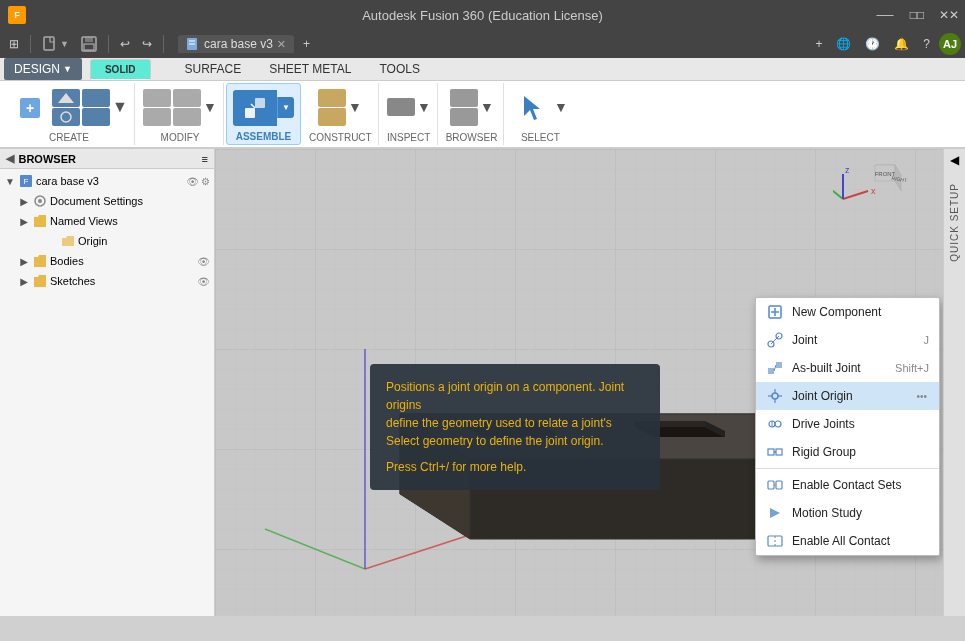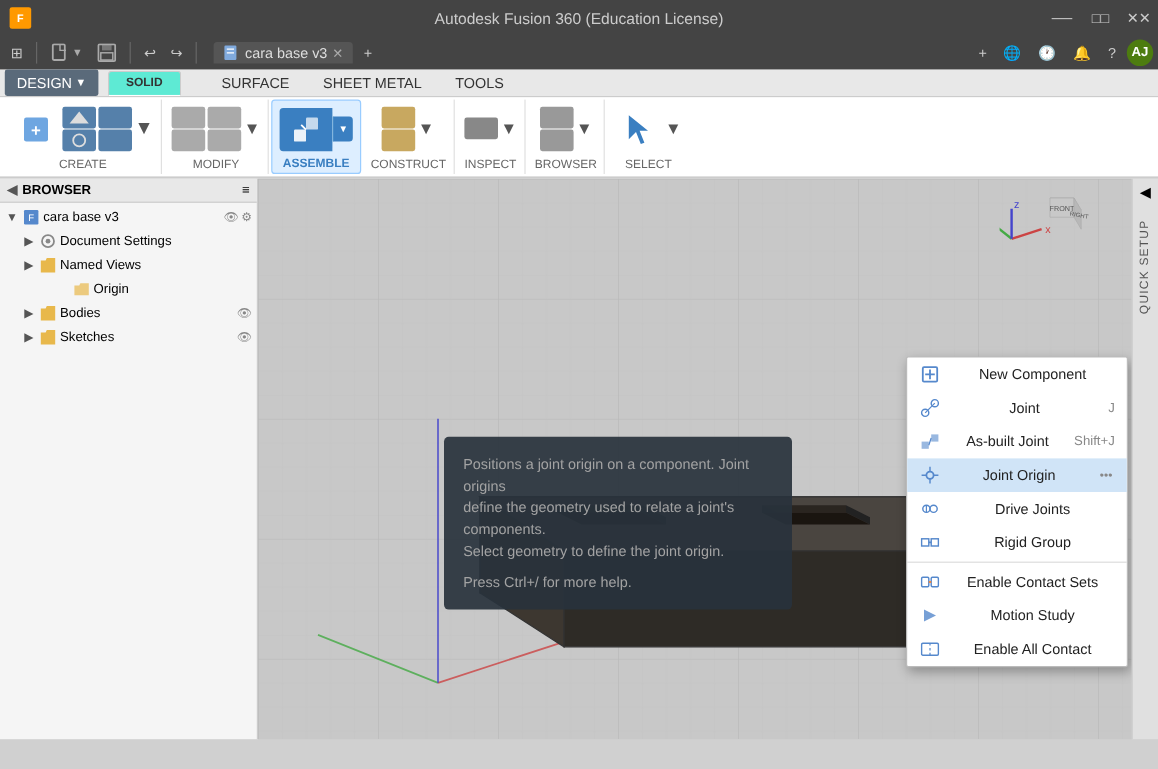--- a/index.html
+++ b/index.html
@@ -41,29 +41,29 @@
 
     
     #viewport { flex: 1; position: relative; background: #c8c8c8; overflow: hidden; }
 
     
     #grid-canvas { position: absolute; top: 0; left: 0; width: 100%; height: 100%; }
 
     
     #joint-origin-tooltip {
       position: absolute; top: 215px; left: 155px; width: 290px;
-      background: rgba(40, 50, 60, 0.92); color: #a3a3a3; border-radius: 4px;
+      background: rgba(40, 50, 60, 0.92); color: #eab308; border-radius: 4px;
       padding: 14px 16px; font-size: 12px; line-height: 1.5; z-index: 20;
     }
 
     
     #assemble-menu {
       position: absolute; top: 148px; left: 540px; width: 185px;
       background: #fff; border: 1px solid #bbb; box-shadow: 2px 4px 10px rgba(0,0,0,0.3);
-      z-index: 30; border-radius: 2px; text-align: center;
+      z-index: 30; border-radius: 2px;
     }
     .menu-item {
       display: flex; align-items: center; padding: 5px 10px; gap: 8px;
       cursor: pointer; font-size: 12px; color: #222;
     }
     .menu-item.highlighted { background: #d0e4f7; }
     .menu-item .menu-icon { width: 18px; height: 18px; flex-shrink: 0; display: flex; align-items: center; justify-content: center; }
     .menu-item .menu-label { flex: 1; }
     .menu-item .menu-shortcut { color: #888; font-size: 11px; }
     .menu-item .more-btn { color: #888; font-size: 10px; padding: 0 2px; }
@@ -449,21 +449,20 @@
 
           <polygon points="20,-2 26,8 26,24 20,14" fill="#b8b8b8" stroke="#aaa" stroke-width="0.5"></polygon>
           <text x="24" y="14" text-anchor="middle" fill="#555" font-size="5" transform="rotate(10,24,14)">RIGHT</text>
         </g>
       </svg>
     </div>
 
     <div id="joint-origin-tooltip">
       <p>Positions a joint origin on a component. Joint origins</p>
       <p>define the geometry used to relate a joint's</p>
-      <p>components.</p>
       <p style="margin-top:0;">Select geometry to define the joint origin.</p>
       <p style="margin-top:8px;">Press Ctrl+/ for more help.</p>
     </div>
 
     <div id="assemble-menu">
 
       <div class="menu-item">
         <span class="menu-icon">
           <svg width="16" height="16" viewBox="0 0 16 16">
               <rect x="2" y="2" width="12" height="12" rx="1" fill="none" stroke="#5588cc" stroke-width="1.5"></rect>

